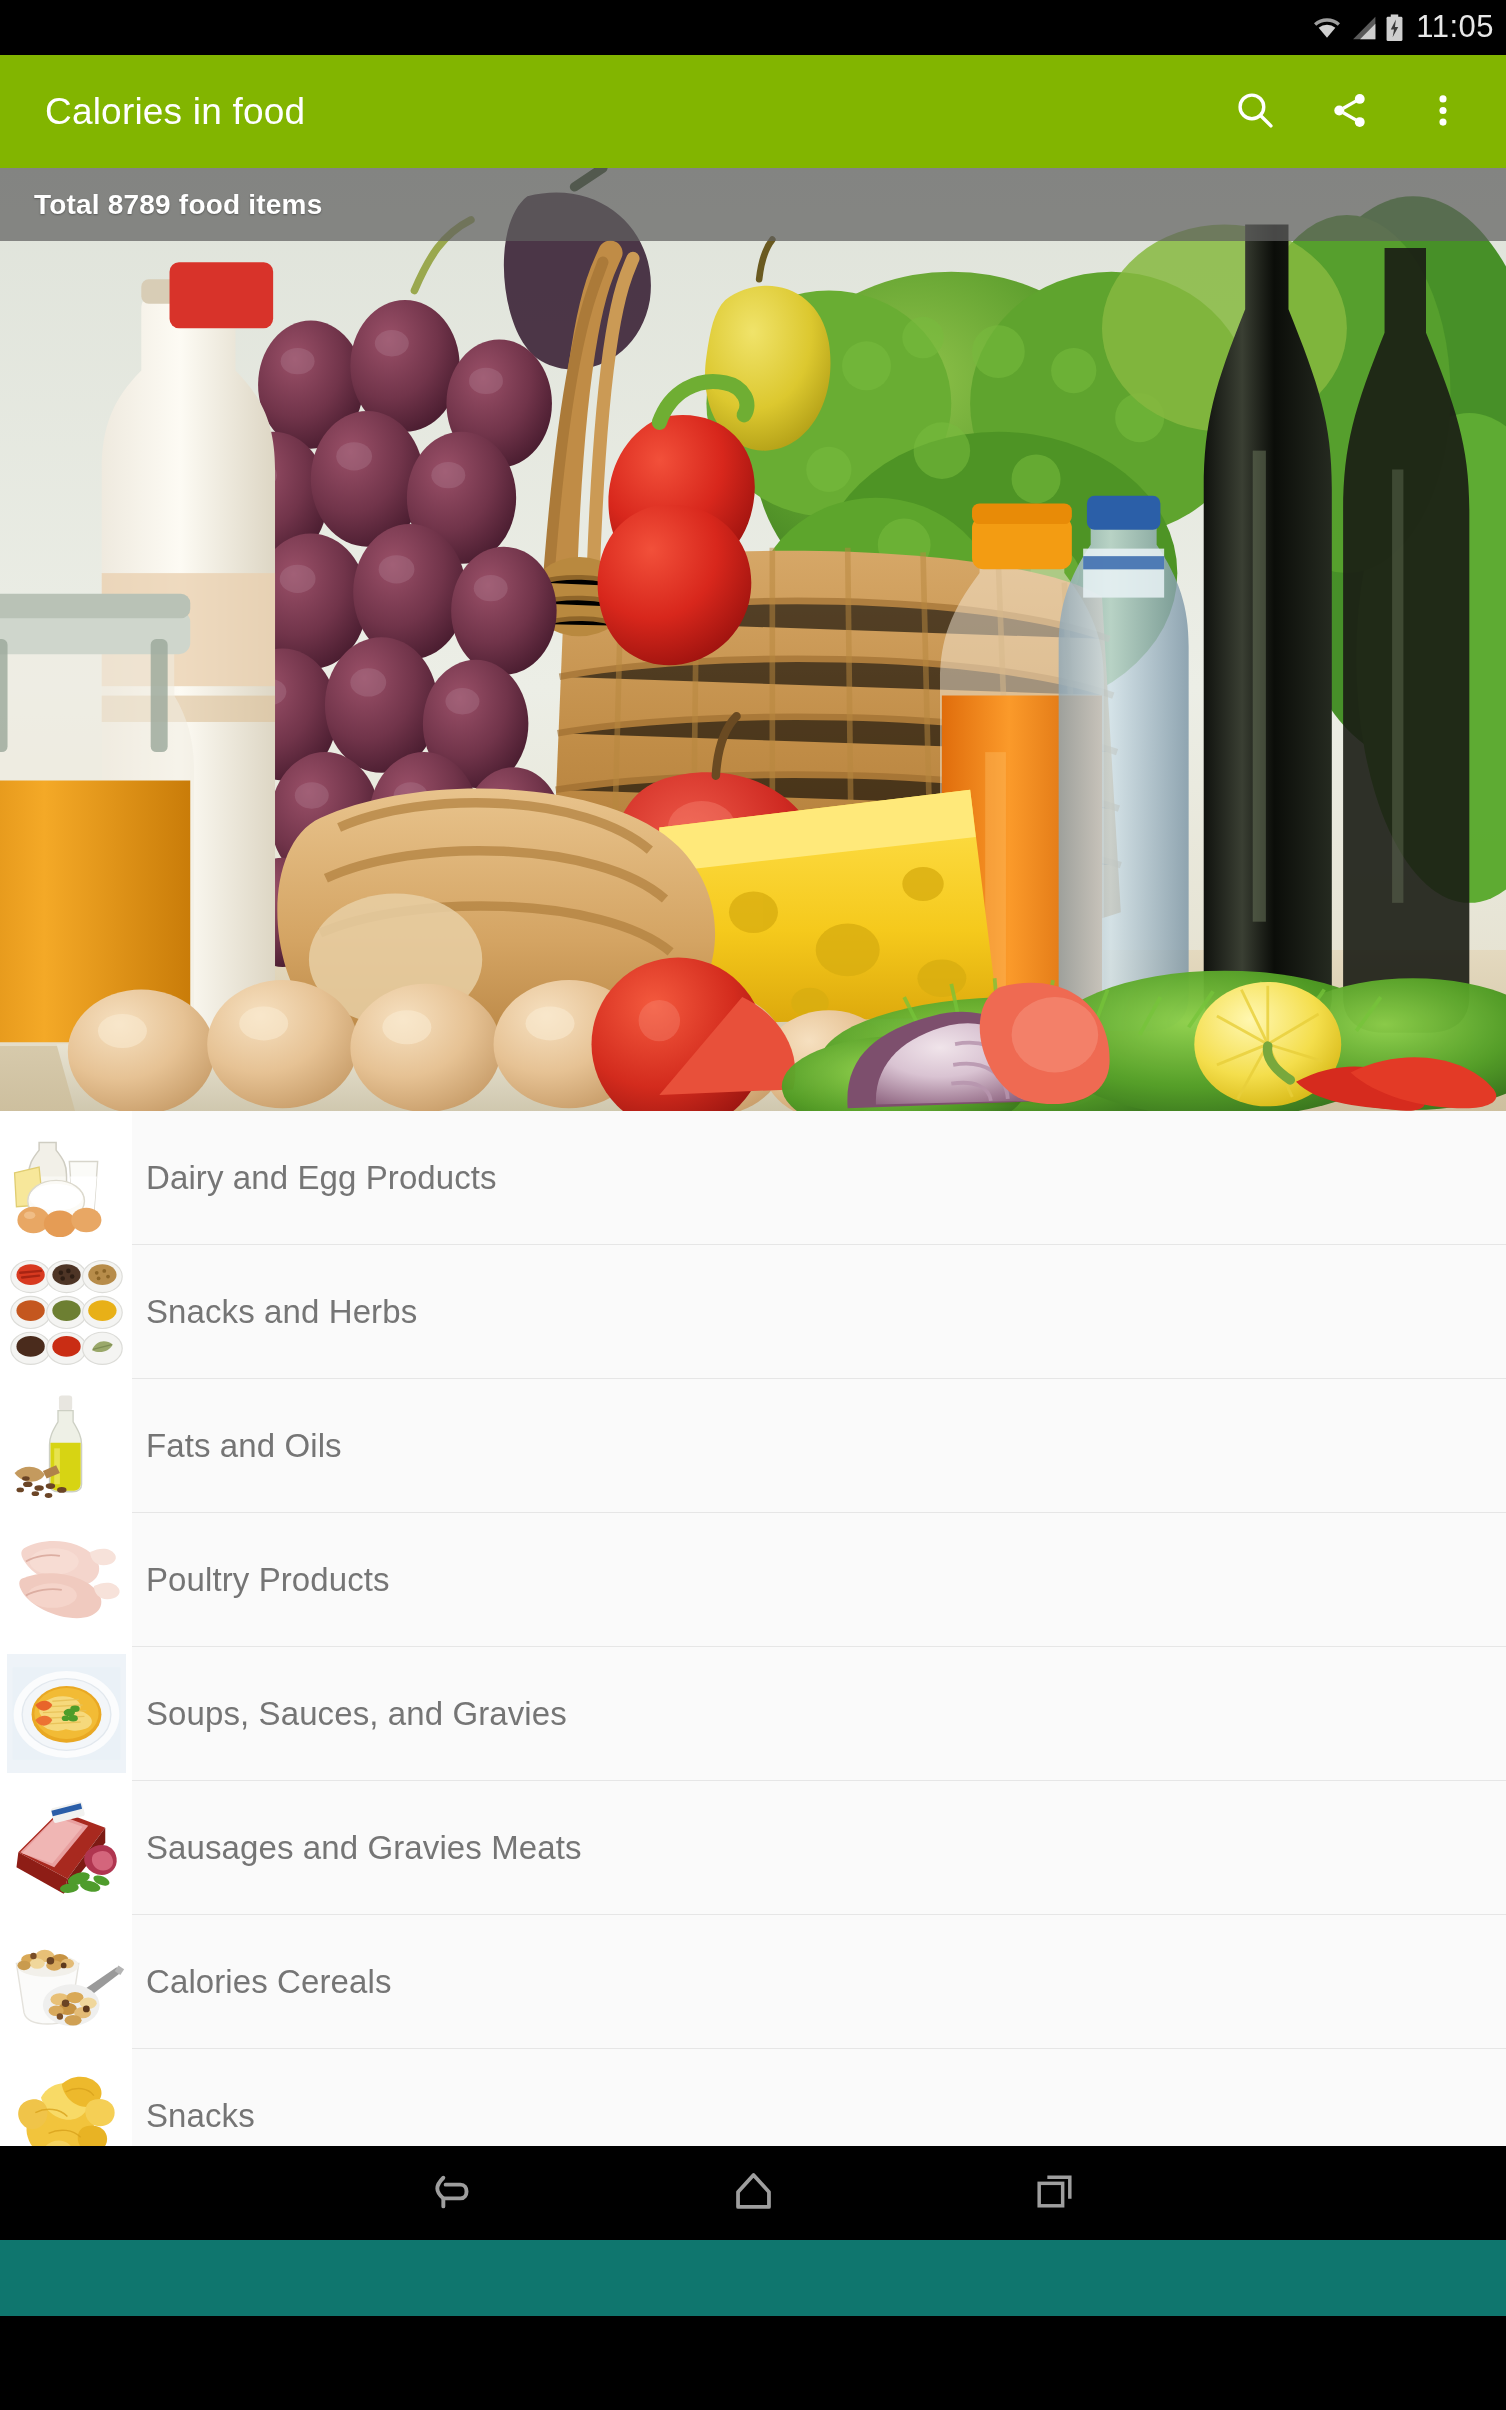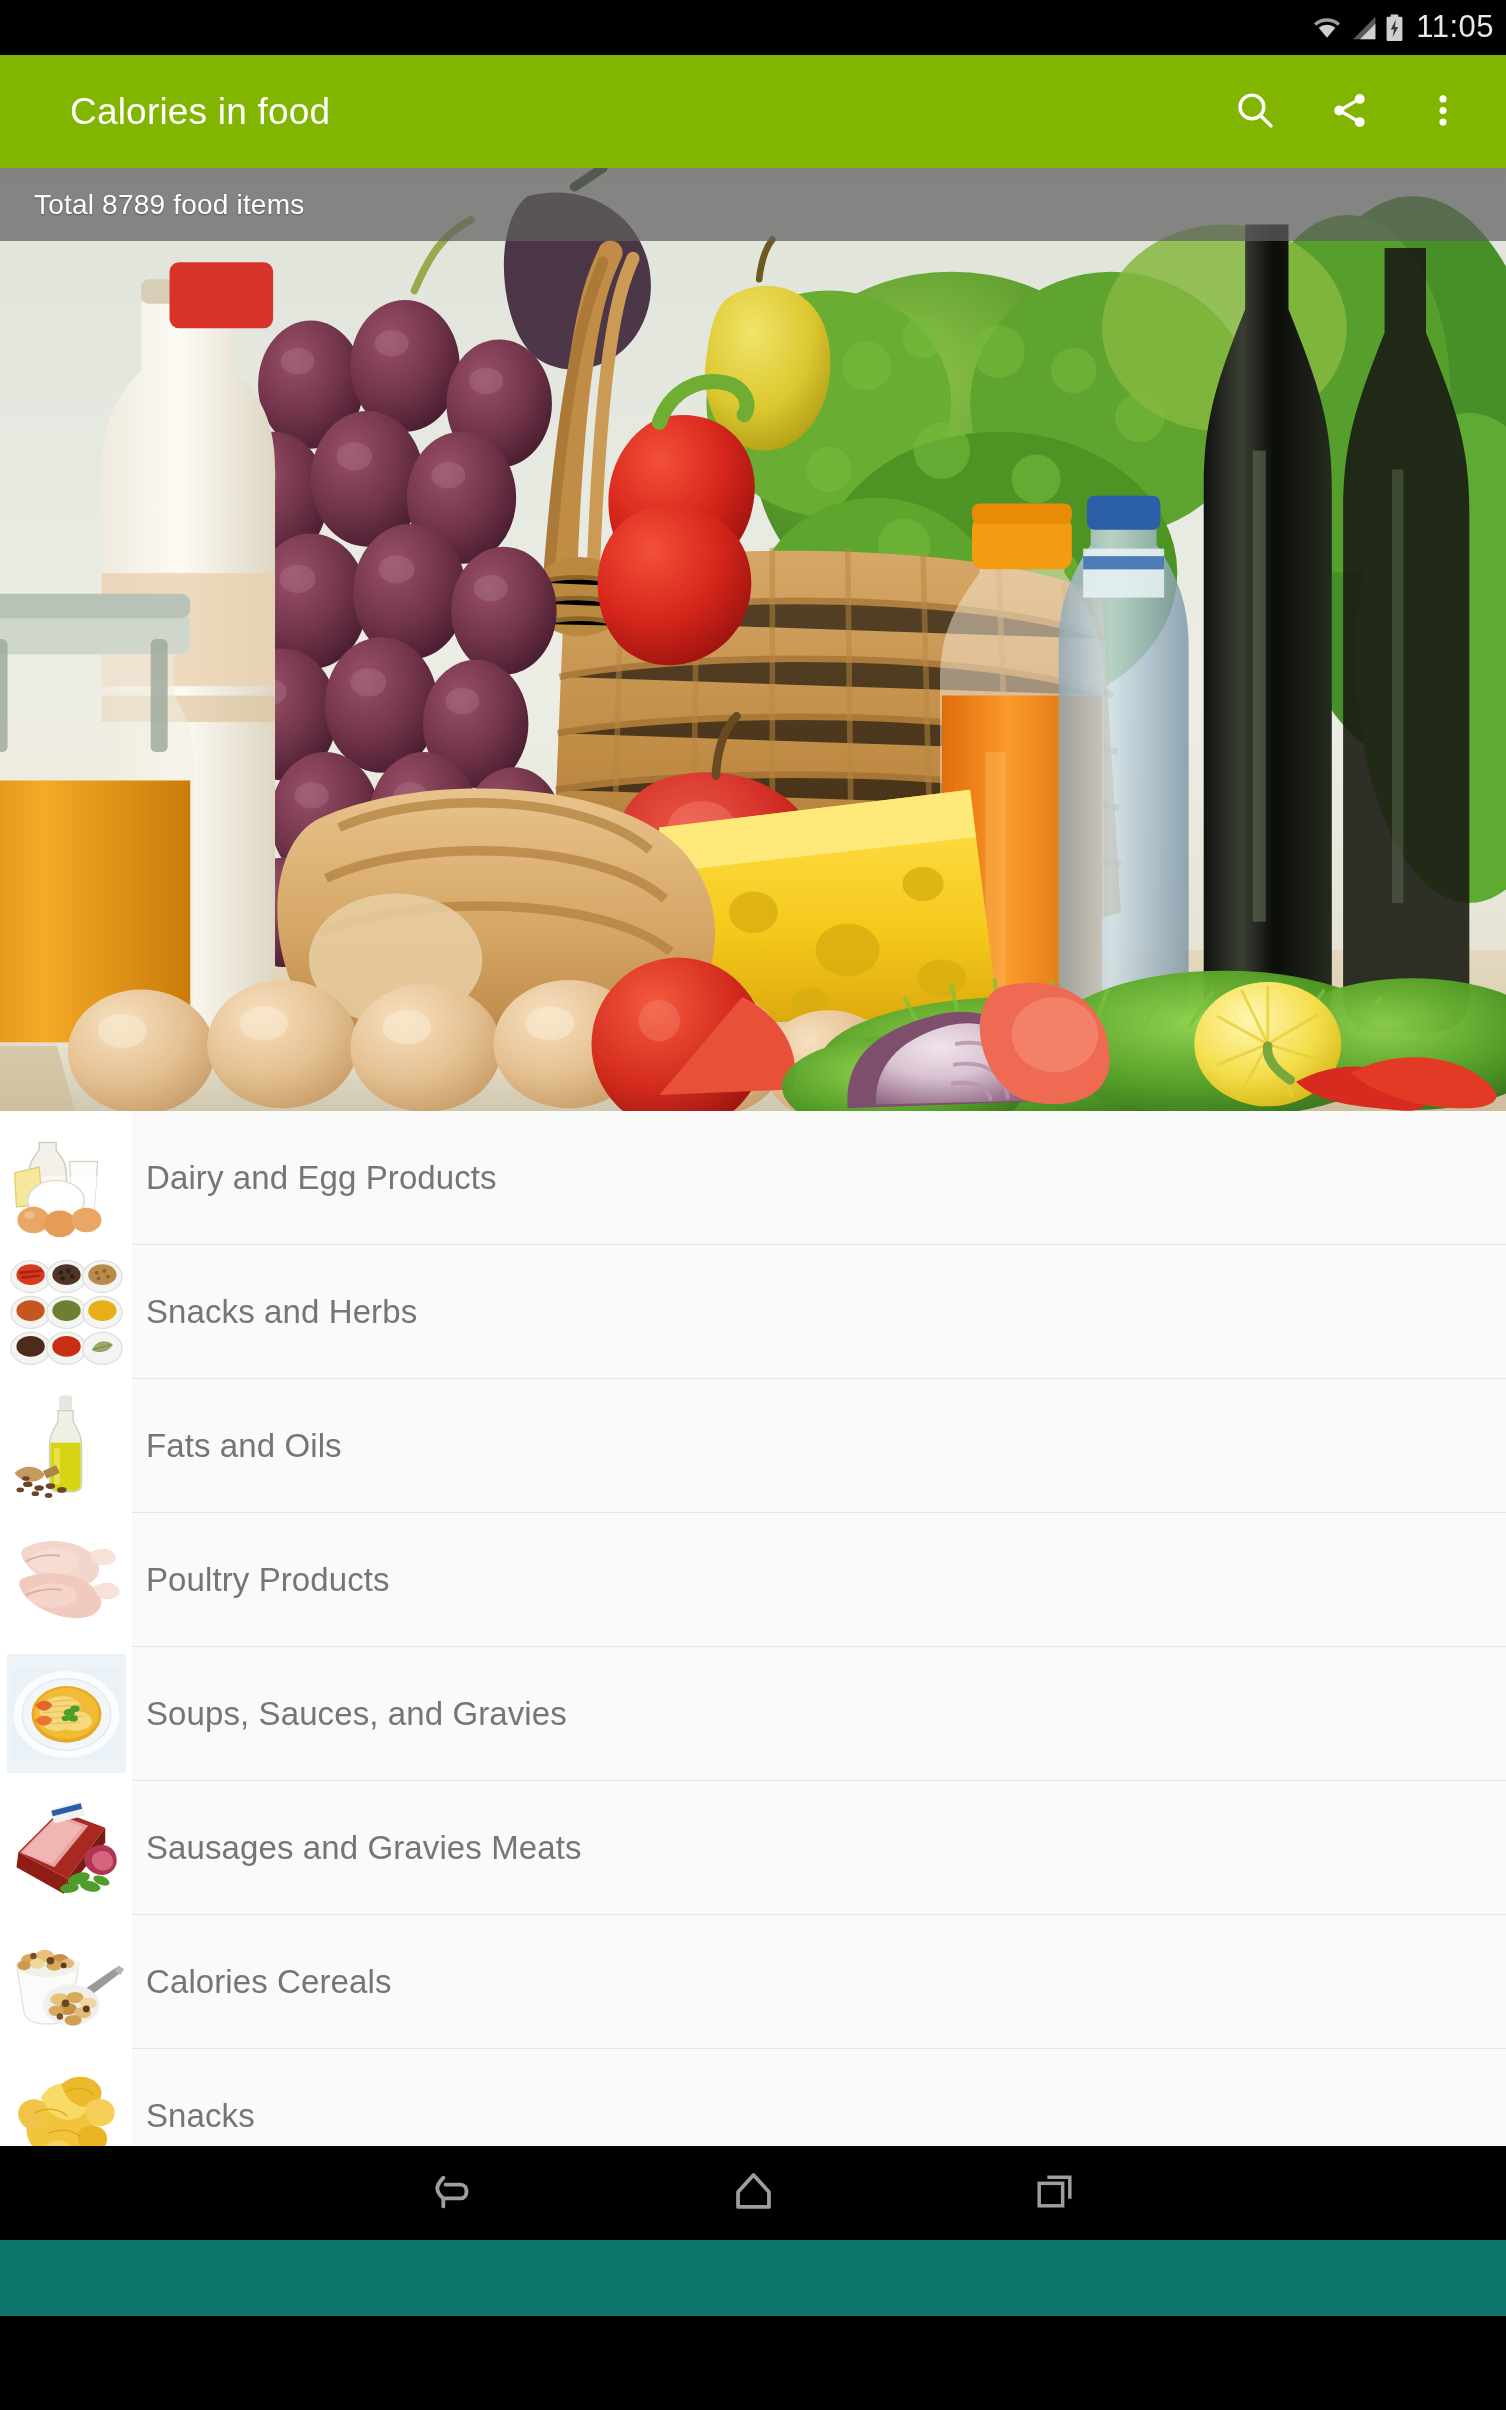--- a/index.html
+++ b/index.html
@@ -22,21 +22,21 @@
     color:#e8e8e8; font-size:31px; letter-spacing:0.5px; line-height:1;
     font-family:"Liberation Sans", sans-serif; margin-left:3.8px; padding-bottom:1.9px;
   }
 
   
   .appbar {
     position:absolute; top:55px; left:0; width:1507px; height:113px;
     background:#82b500; display:flex; align-items:center;
   }
   .appbar-title {
-    color:#ffffff; font-size:37px; margin-left:70px; font-weight:400;
+    color:#ffffff; font-size:37px; margin-left:45px; font-weight:400;
     letter-spacing:0.2px; white-space:nowrap;
   }
   .appbar-actions {
     margin-left:auto; display:flex; align-items:center; gap:0;
     padding-right:17px;
   }
   .action-btn {
     width:94px; height:94px; display:flex; align-items:center; justify-content:center;
     cursor:pointer;
   }
@@ -47,21 +47,21 @@
     overflow:hidden; background:#cfd6c8;
   }
   .hero-photo { position:absolute; inset:0; }
 
   .hero-banner {
     position:absolute; top:0; left:0; width:1507px; height:73px;
     background:rgba(96,96,96,0.72);
     display:flex; align-items:center; z-index:40;
   }
   .hero-banner-text {
-    color:#ffffff; font-size:28px; font-weight:normal; margin-left:34px;
+    color:#ffffff; font-size:28px; font-weight:bold; margin-left:34px;
     letter-spacing:0.2px; text-shadow:0 0.9px 1.9px rgba(0,0,0,0.35);
   }
 
   
   .list {
     position:absolute; top:1111px; left:0; width:1507px; height:1205px;
     background:#0f766e; overflow:hidden;
   }
   .row {
     position:relative; height:134px; width:1507px;

